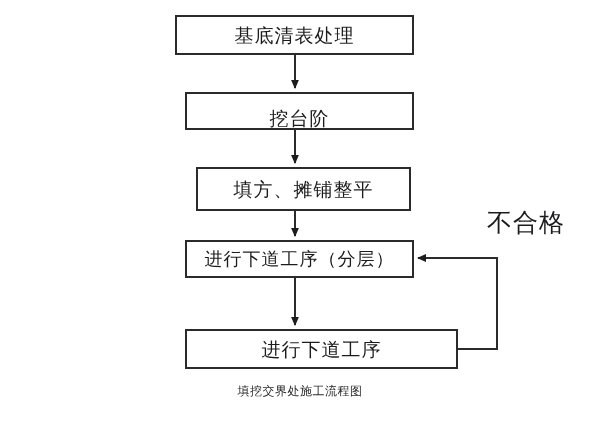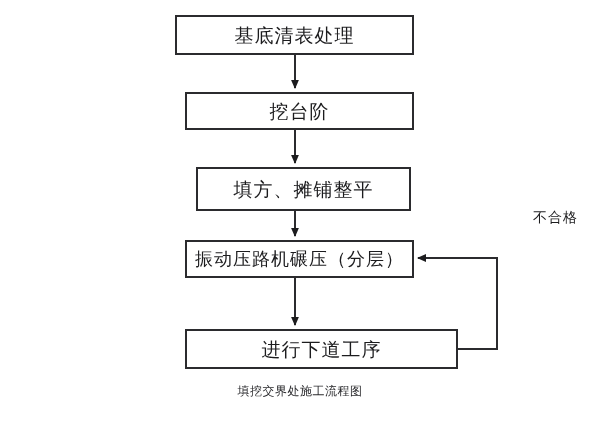--- a/index.html
+++ b/index.html
@@ -38,35 +38,34 @@
     color: #1c1c1e;
     font-size: 19px;
     letter-spacing: 1px;
     line-height: 1;
     white-space: nowrap;
   }
   .node-label {
     display: block;
   }
   #node-1 { left: 175px; top: 15px;  width: 239px; height: 40px; }
-  #node-2 { left: 185px; top: 92px;  width: 229px; height: 38px; }
+  #node-2 { left: 185px; top: 92px;  width: 229px; height: 38px; align-items: flex-end; }
   #node-3 { left: 196px; top: 167px; width: 215px; height: 44px; }
   #node-4 { left: 185px; top: 240px; width: 229px; height: 38px; font-size: 18px; }
   #node-5 { left: 185px; top: 329px; width: 273px; height: 40px; }
 
   .loop-label {
     position: absolute;
     left: 487px;
     top: 210px;
     color: #1c1c1e;
-    font-size: 14px;
+    font-size: 25px;
     letter-spacing: 1px;
     line-height: 1;
     white-space: nowrap;
-    margin-left: 46px;
   }
   .caption {
     position: absolute;
     left: 0;
     top: 383px;
     width: 600px;
     text-align: center;
     color: #2b2b2e;
     font-size: 12px;
     letter-spacing: 0.5px;
@@ -102,21 +101,21 @@
 
   <div class="node" id="node-2">
     <span class="node-label">挖台阶</span>
   </div>
 
   <div class="node" id="node-3">
     <span class="node-label">填方、摊铺整平</span>
   </div>
 
   <div class="node" id="node-4">
-    <span class="node-label">振动压路机碾压（分层）</span>
+    <span class="node-label">进行下道工序（分层）</span>
   </div>
 
   <div class="node" id="node-5">
     <span class="node-label">进行下道工序</span>
   </div>
 
   <div class="loop-label">不合格</div>
 
   <div class="caption">填挖交界处施工流程图</div>
 

